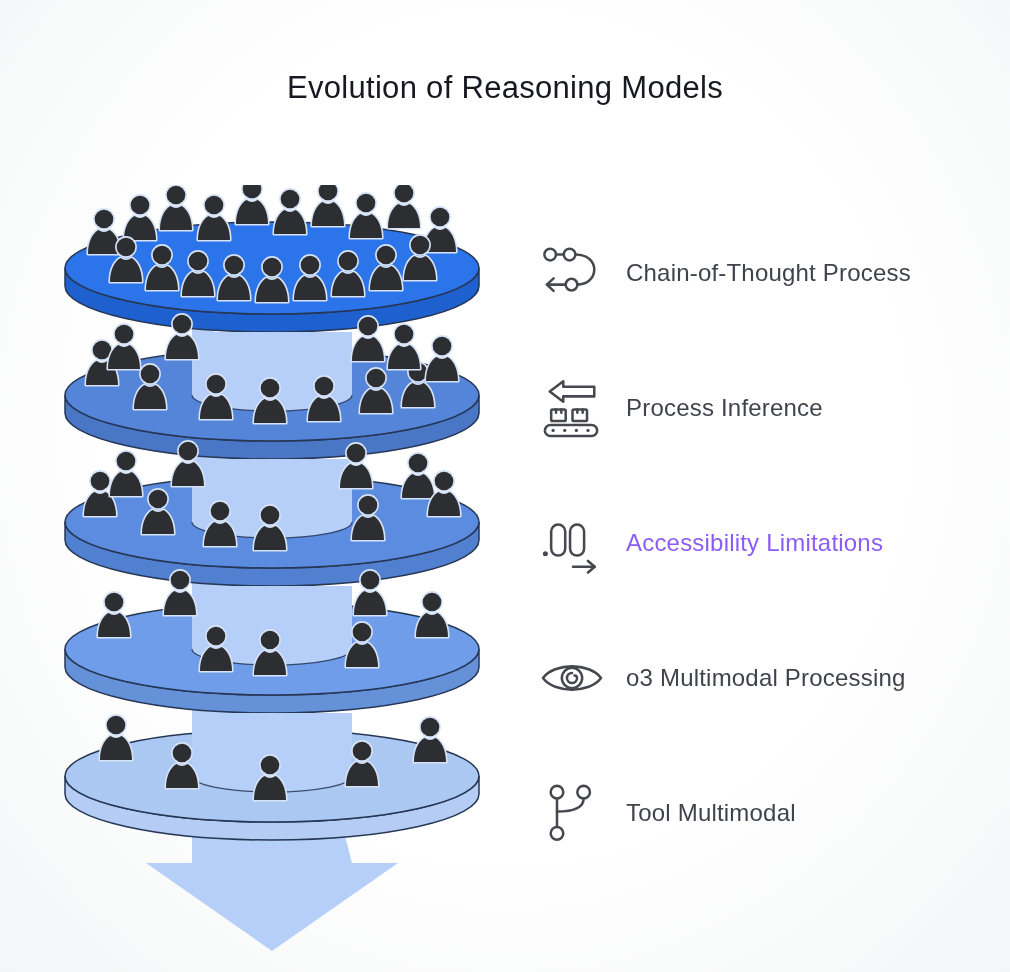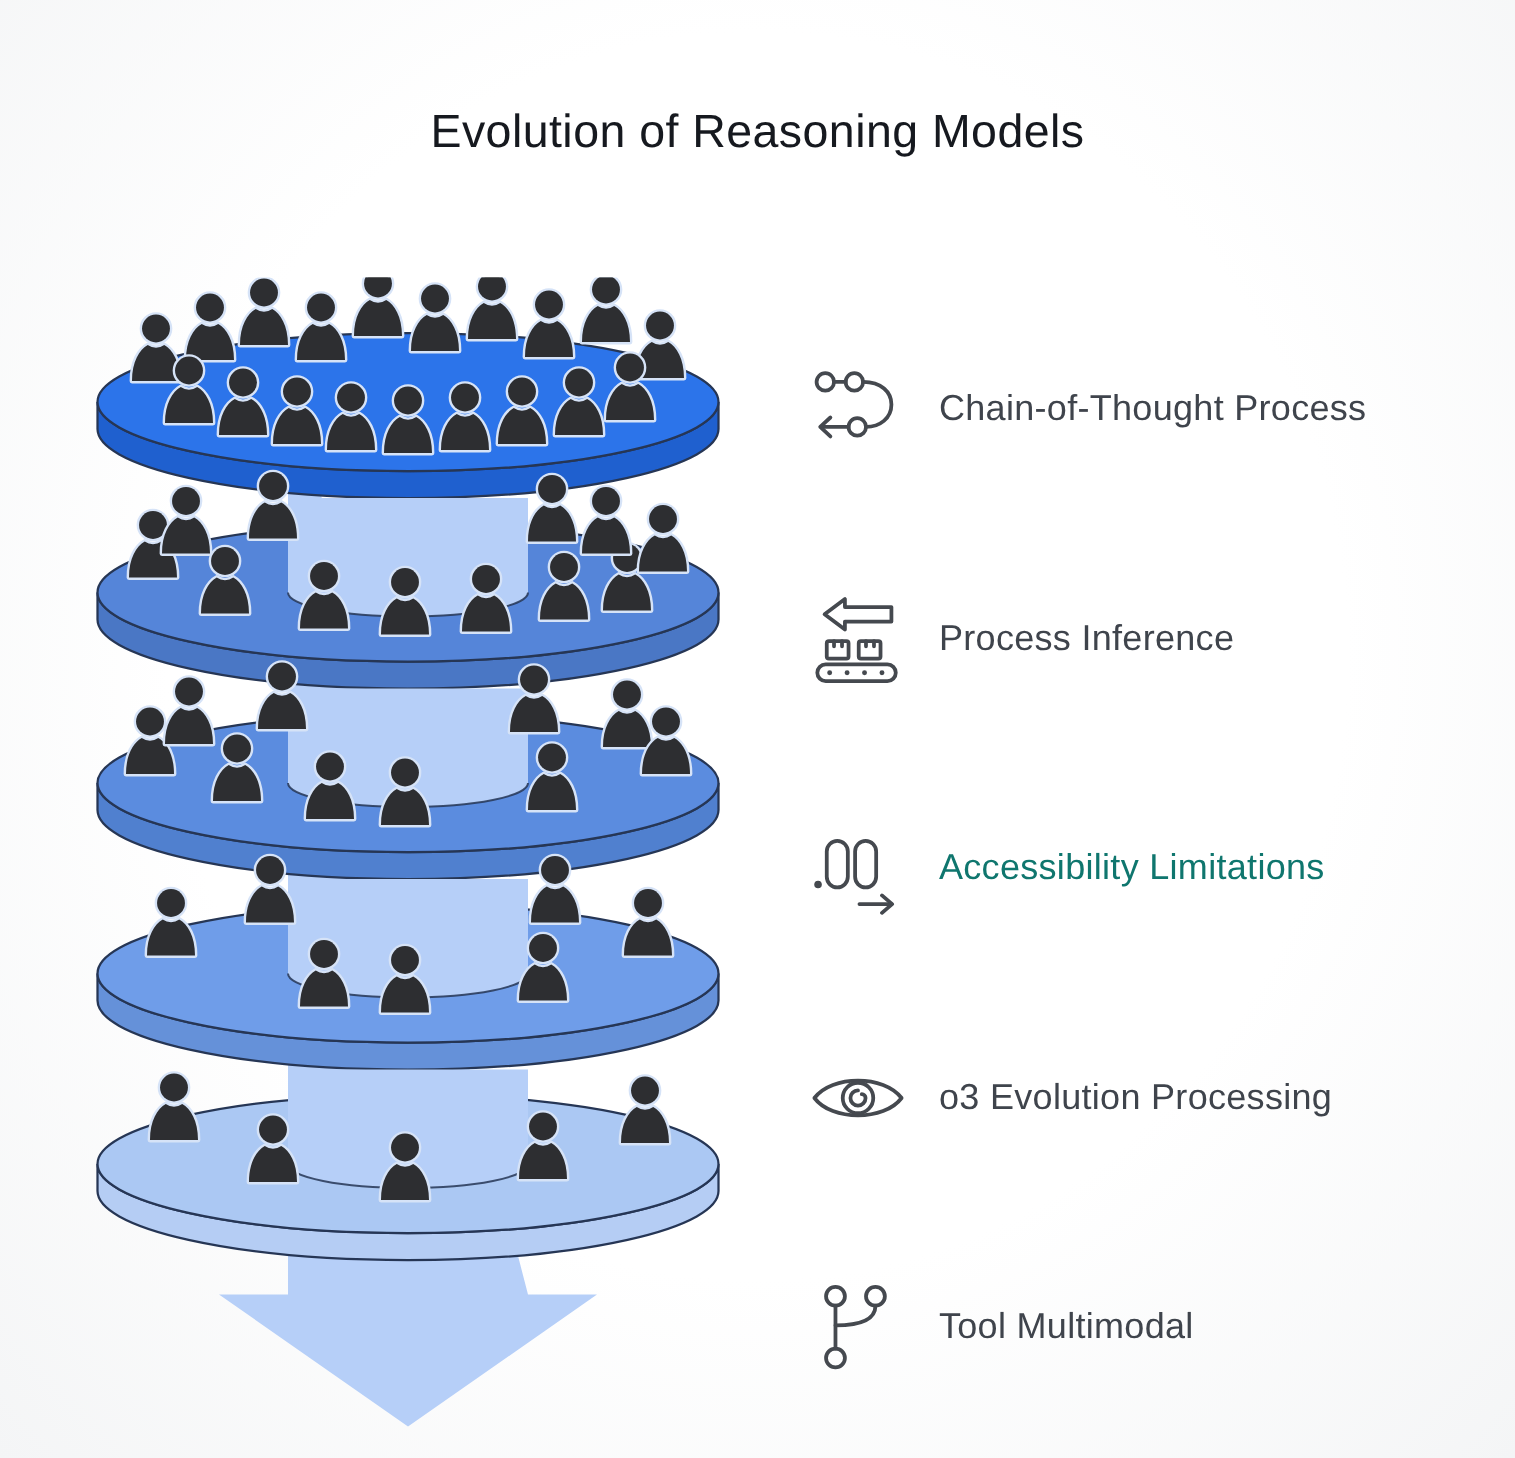--- a/index.html
+++ b/index.html
@@ -15,21 +15,21 @@
     text-align:center;
     font-size:31px; font-weight:400; letter-spacing:0.3px;
     color:#16191f;
     margin-top:16px;
   }
   #funnel-svg {
     position:absolute; left:30px; top:185px;
   }
   .legend {
     position:absolute; left:538px; top:238px;
-    display:flex; flex-direction:column; gap:83px;text-align:right;
+    display:flex; flex-direction:column; gap:65px;text-align:right;
   }
   .legend-row {
     display:flex; align-items:center; height:70px;
   }
   .licon {
     width:68px; height:68px; flex:0 0 68px;
     display:flex; align-items:center; justify-content:center;
   }
   .licon svg { width:62px; height:62px; }
   .licon svg * {
@@ -646,32 +646,32 @@
   <div class="legend-row">
     <span class="licon" style="color: rgb(69, 73, 79);">
       <svg viewBox="0 0 64 64" fill="none" stroke="currentColor">
         <circle cx="4.5" cy="43" r="2.6" fill="currentColor" stroke="none"></circle>
         <rect x="10.5" y="13" width="14.5" height="32" rx="7.25"></rect>
         <rect x="30" y="13" width="14.5" height="32" rx="7.25"></rect>
         <line x1="33" y1="56.5" x2="55" y2="56.5"></line>
         <path d="M 48.5,50.5 L 55.5,56.5 L 48.5,62.5"></path>
       </svg>
     </span>
-    <span class="llabel" style="color: #0f766e;">Accessibility Limitations</span>
+    <span class="llabel" style="color: #8b5cf6;">Accessibility Limitations</span>
   </div>
 
   <div class="legend-row">
     <span class="licon" style="color: rgb(69, 73, 79);">
       <svg viewBox="0 0 64 64" fill="none" stroke="currentColor">
         <path d="M 2,32 C 14,16 50,16 62,32 C 50,48 14,48 2,32 Z"></path>
         <circle cx="32" cy="32" r="10.5"></circle>
         <path d="M 32,26.8 a 5.2,5.2 0 1 0 5.2,5.2 a 2.6,2.6 0 0 0 -2.6,-2.6"></path>
       </svg>
     </span>
-    <span class="llabel" style="color: rgb(63, 68, 76);">o3 Evolution Processing</span>
+    <span class="llabel" style="color: rgb(63, 68, 76);">o3 Multimodal Processing</span>
   </div>
 
   <div class="legend-row">
     <span class="licon" style="color: rgb(69, 73, 79);">
       <svg viewBox="0 0 64 64" fill="none" stroke="currentColor">
         <circle cx="16.5" cy="10.5" r="6.5"></circle>
         <circle cx="44" cy="10.5" r="6.5"></circle>
         <circle cx="16.5" cy="53" r="6.5"></circle>
         <line x1="16.5" y1="17" x2="16.5" y2="46.5"></line>
         <path d="M 44,17 C 44,27.5 32,30.5 16.5,30.5"></path>

